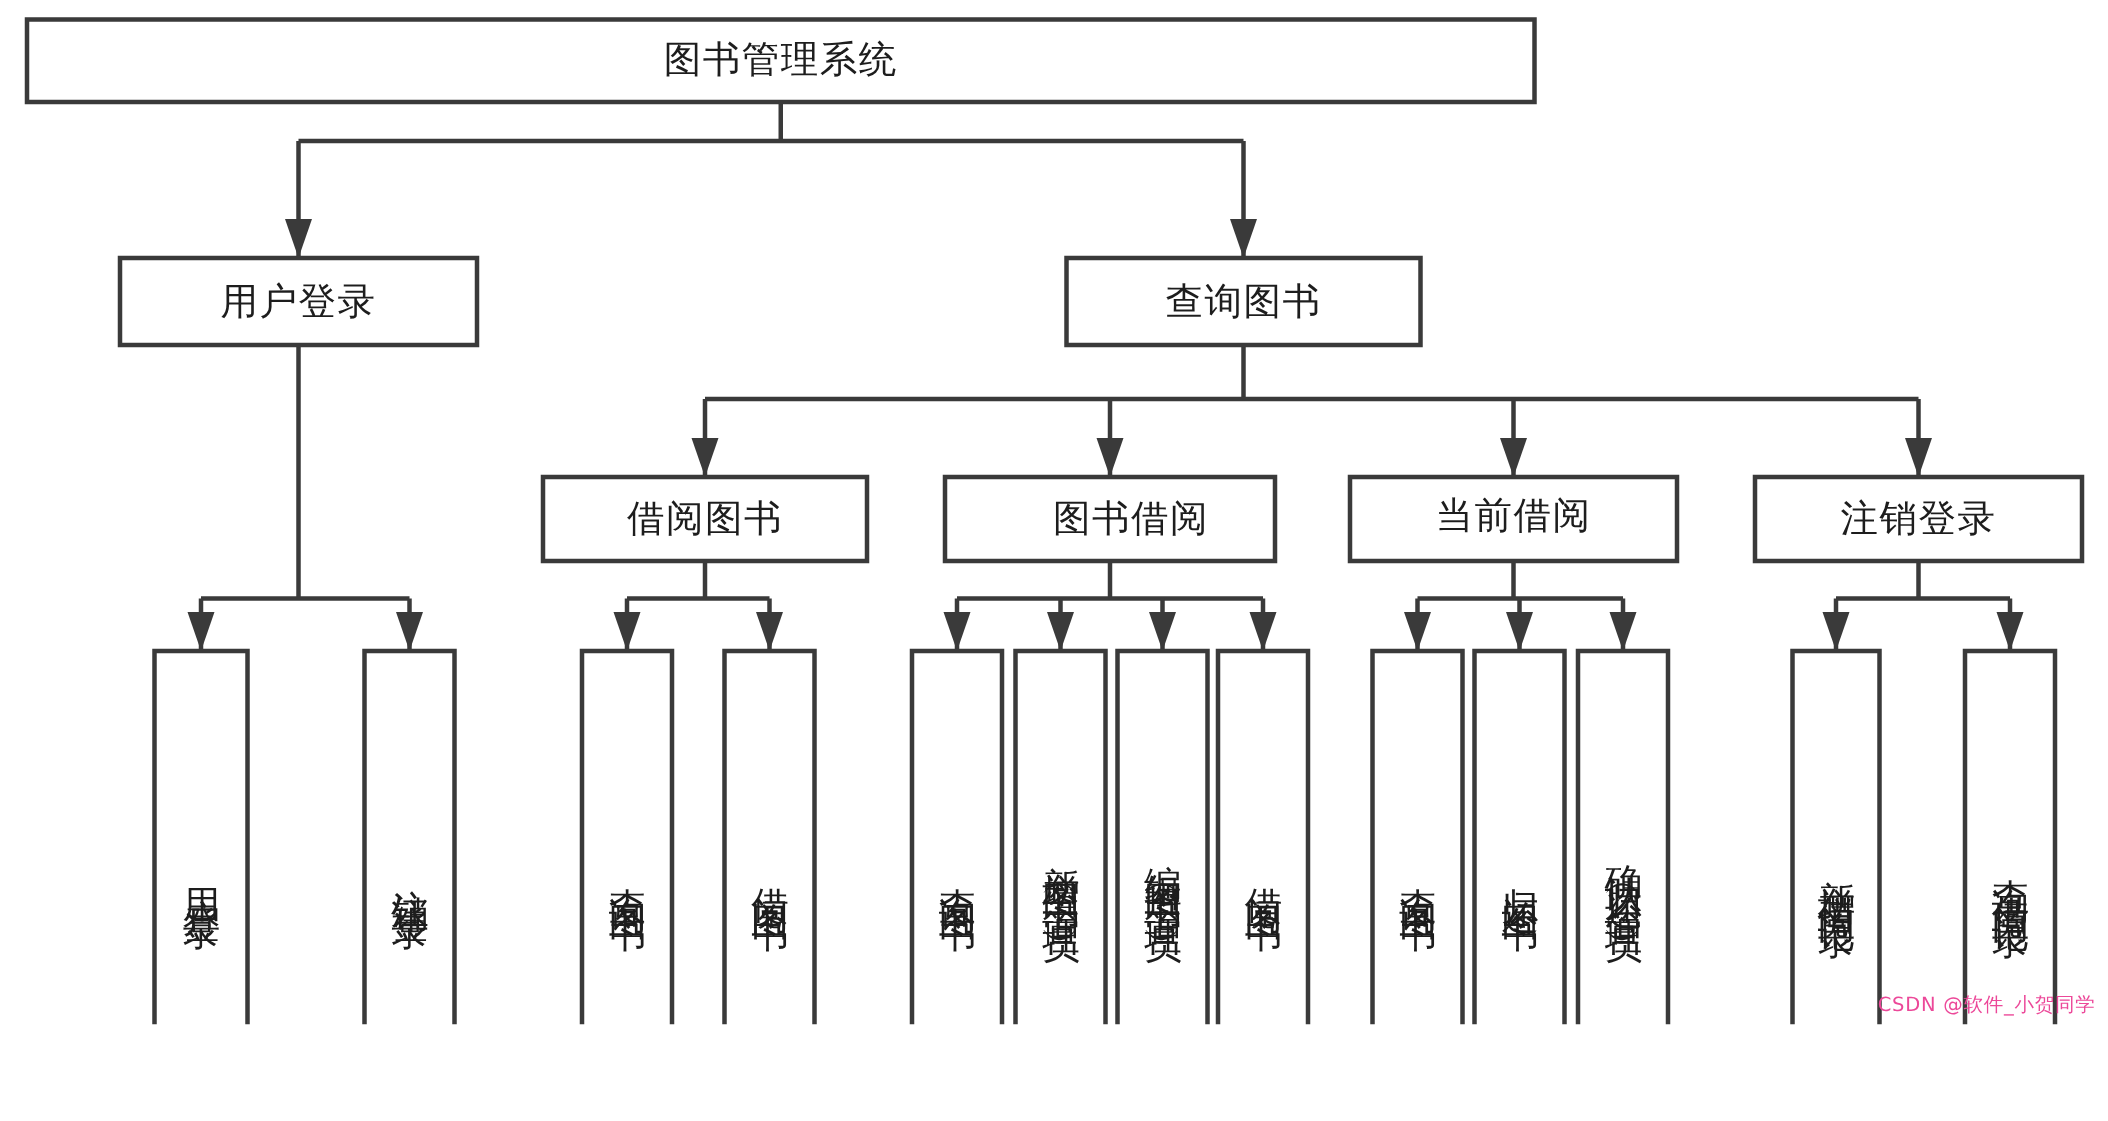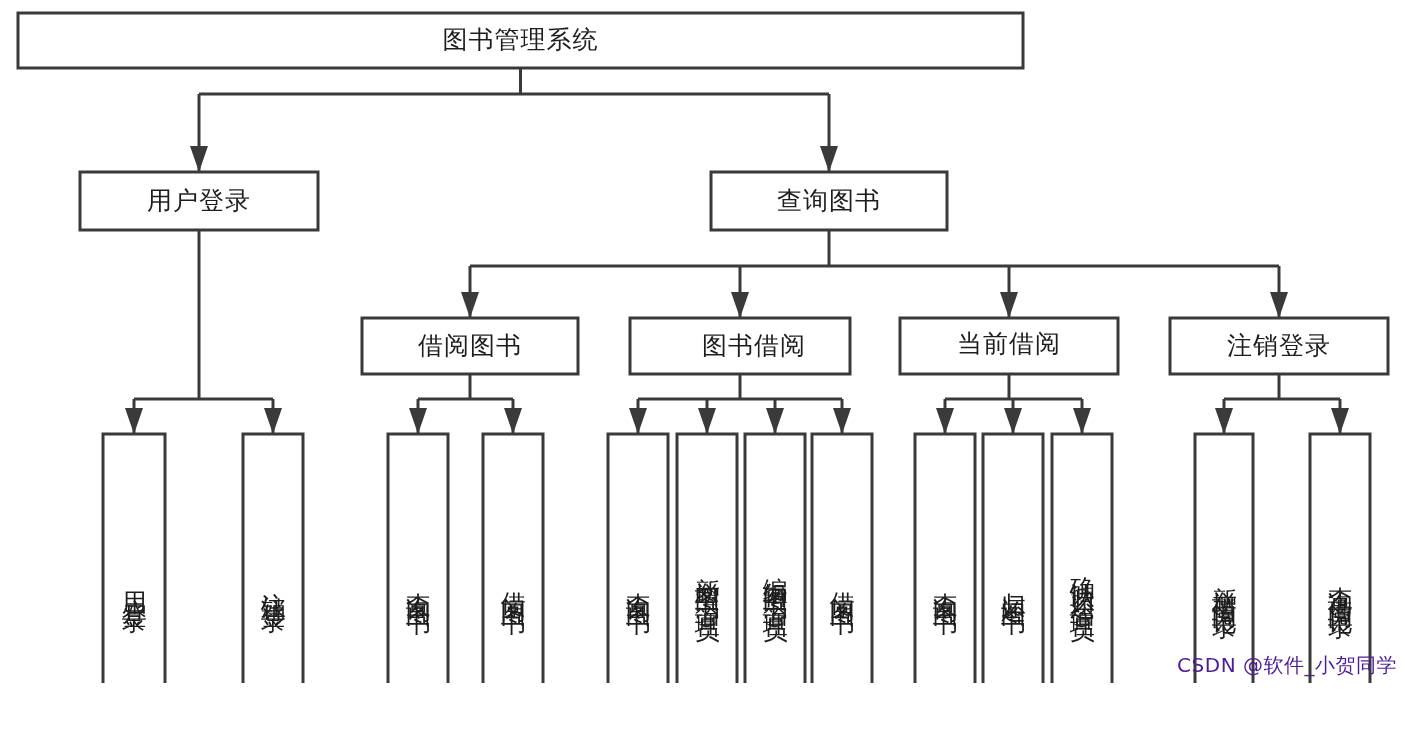--- a/index.html
+++ b/index.html
@@ -62,22 +62,22 @@
     font-size: 25px;
     letter-spacing: 6px;
     line-height: 1.1;
     padding-top: 4px;
     padding-bottom: 4px;
   }
   .watermark {
     position: absolute;
     right: 8px;
     bottom: 4px;
-    font-size: 20px;
-    color: #4c1d95;
+    font-size: 13px;
+    color: #ec4899;
     letter-spacing: 0.5px;
     user-select: none;
     white-space: nowrap;
   }
 </style>
 </head>
 <body>
 
 <div id="diagram-root">
 

